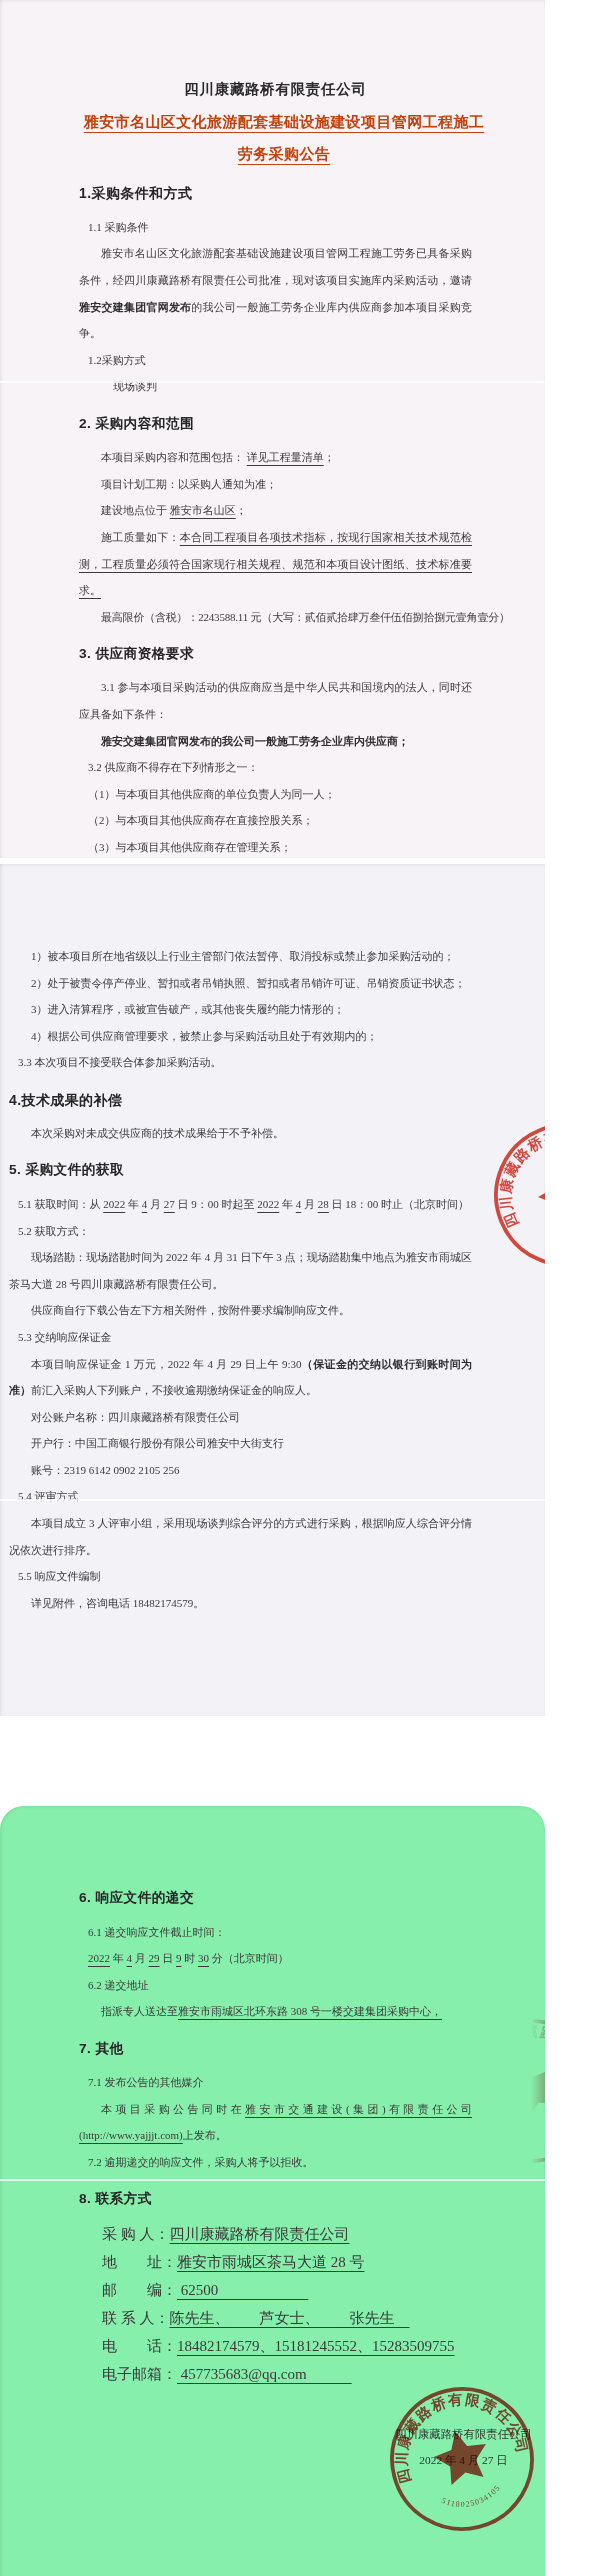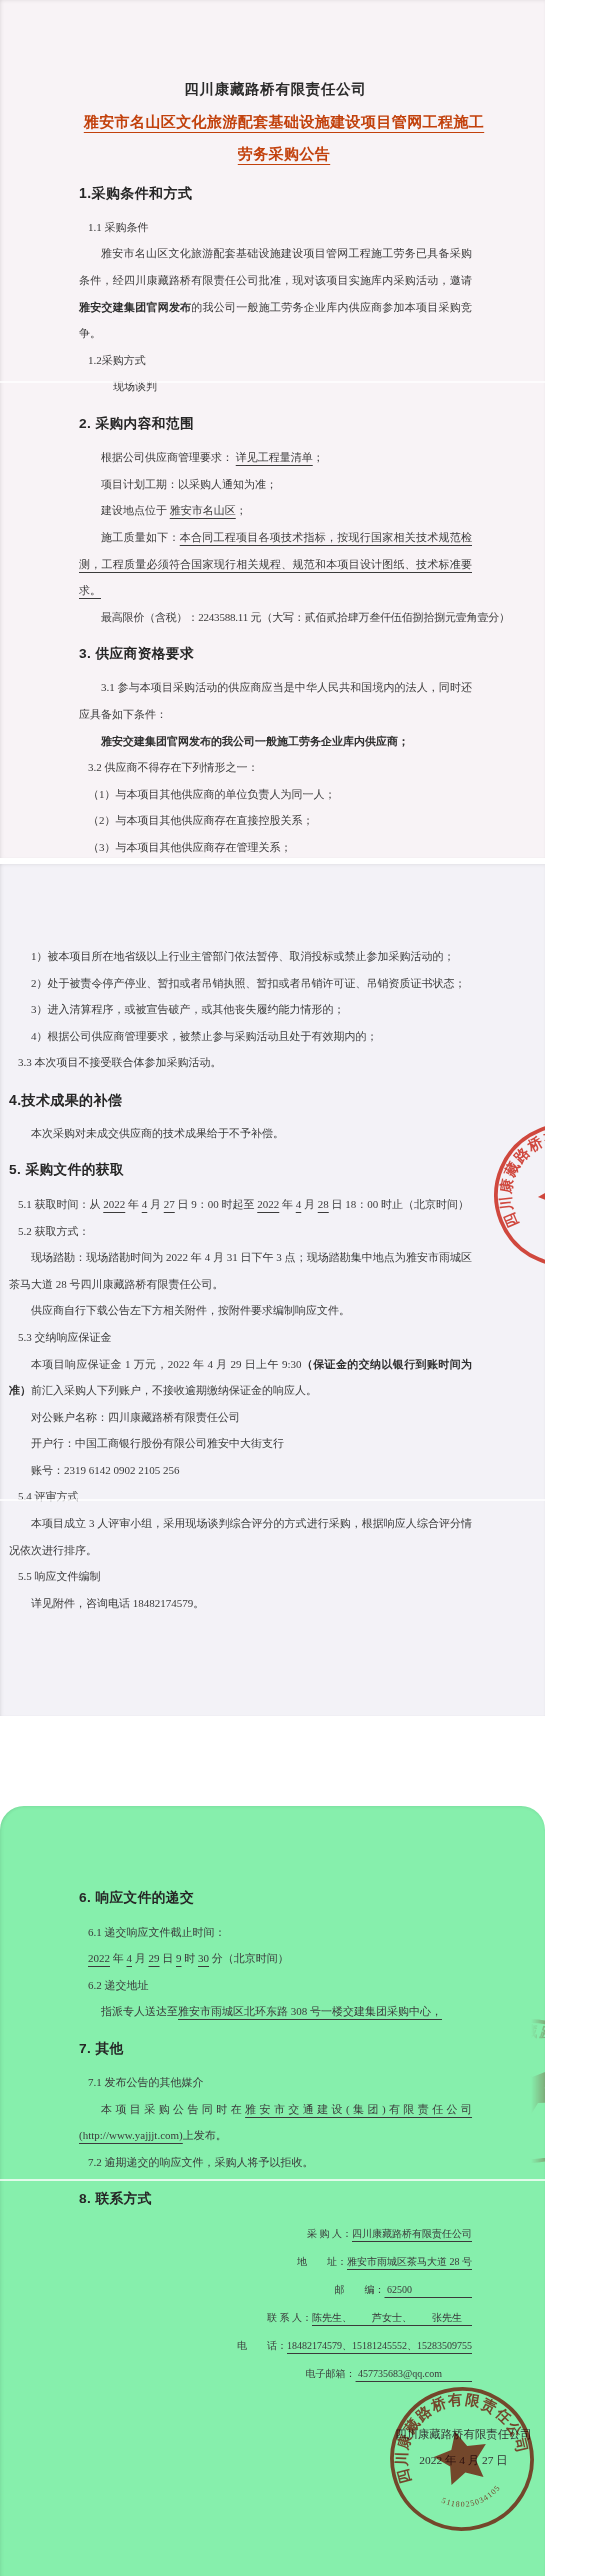--- a/index.html
+++ b/index.html
@@ -23,21 +23,21 @@
   .doc-h1 { margin-top:77px; text-align:center; font-size:14.4px; font-weight:700; color:#2b2b2b;
             line-height:24px; font-family:"Liberation Sans", sans-serif; letter-spacing:0.8px; }
   .doc-h2 { width:410px; margin:4.6px auto 0; text-align:center; font-size:15px; font-weight:700;
             line-height:32px; color:#c2410c; font-family:"Liberation Sans", sans-serif;
             text-decoration:underline; text-underline-offset:4.6px; letter-spacing:0.4px; }
   .sech { font-size:13.7px; font-weight:700; color:#262626; margin:10.6px 0 7.6px;
           font-family:"Liberation Sans", sans-serif; letter-spacing:0.4px; line-height:26px; }
   .sech.small { font-size:14px; }
   .mt1 { margin-top:79px; }
 
-  .crow   { margin-left:23px; line-height:28px; font-size:10px; white-space:pre;text-align:right; }
+  .crow   { margin-left:23px; line-height:28px; font-size:15px; white-space:pre; }
   .cvalue { text-decoration:underline; text-underline-offset:3.8px; white-space:pre; }
 
   .sig { position:absolute; left:389px; top:615px; width:149px; text-align:center;
          font-size:11.4px; line-height:26px; color:#333; }
 
   .stampwrap { position:absolute; mix-blend-mode:multiply; opacity:.9; pointer-events:none; }
   .stampwrap svg { display:block; }
   .sw-p2   { left:490px; top:255px; }
   .sw-p2 svg   { transform:rotate(-22deg); }
   .sw-p3e  { left:455px; top:209px;
@@ -59,21 +59,21 @@
     <h1 class="doc-h1">四川康藏路桥有限责任公司</h1>
     <h2 class="doc-h2">雅安市名山区文化旅游配套基础设施建设项目管网工程施工劳务采购公告</h2>
 
     <h3 class="sech small">1.采购条件和方式</h3>
     <p class="p ind-s">1.1 采购条件</p>
     <p class="p ind"><span>雅安市名山区文化旅游配套基础设施建设项目管网工程施工劳务已具备采购条件，经四川康藏路桥有限责任公司批准，现对该项目实施库内采购活动，邀请</span><span class="b">雅安交建集团官网发布</span><span>的我公司一般施工劳务企业库内供应商参加本项目采购竞争。</span></p>
     <p class="p ind-s">1.2采购方式</p>
     <p class="p cjkgap">现场谈判</p>
 
     <h3 class="sech">2. 采购内容和范围</h3>
-    <p class="p ind"><span>根据公司供应商管理要求： </span><span class="u">详见工程量清单</span><span>；</span></p>
+    <p class="p ind"><span>本项目采购内容和范围包括： </span><span class="u">详见工程量清单</span><span>；</span></p>
     <p class="p ind">项目计划工期：以采购人通知为准；</p>
     <p class="p ind"><span>建设地点位于 </span><span class="u">雅安市名山区</span><span>；</span></p>
     <p class="p ind"><span>施工质量如下：</span><span class="u">本合同工程项目各项技术指标，按现行国家相关技术规范检测，工程质量必须符合国家现行相关规程、规范和本项目设计图纸、技术标准要求。</span></p>
     <p class="p ind nowrap">最高限价（含税）：2243588.11 元（大写：贰佰贰拾肆万叁仟伍佰捌拾捌元壹角壹分）</p>
 
     <h3 class="sech">3.  供应商资格要求</h3>
     <p class="p ind">3.1 参与本项目采购活动的供应商应当是中华人民共和国境内的法人，同时还应具备如下条件：</p>
     <p class="p ind b">雅安交建集团官网发布的我公司一般施工劳务企业库内供应商；</p>
     <p class="p ind-s">3.2 供应商不得存在下列情形之一：</p>
     <p class="p ind-s">（1）与本项目其他供应商的单位负责人为同一人；</p>

